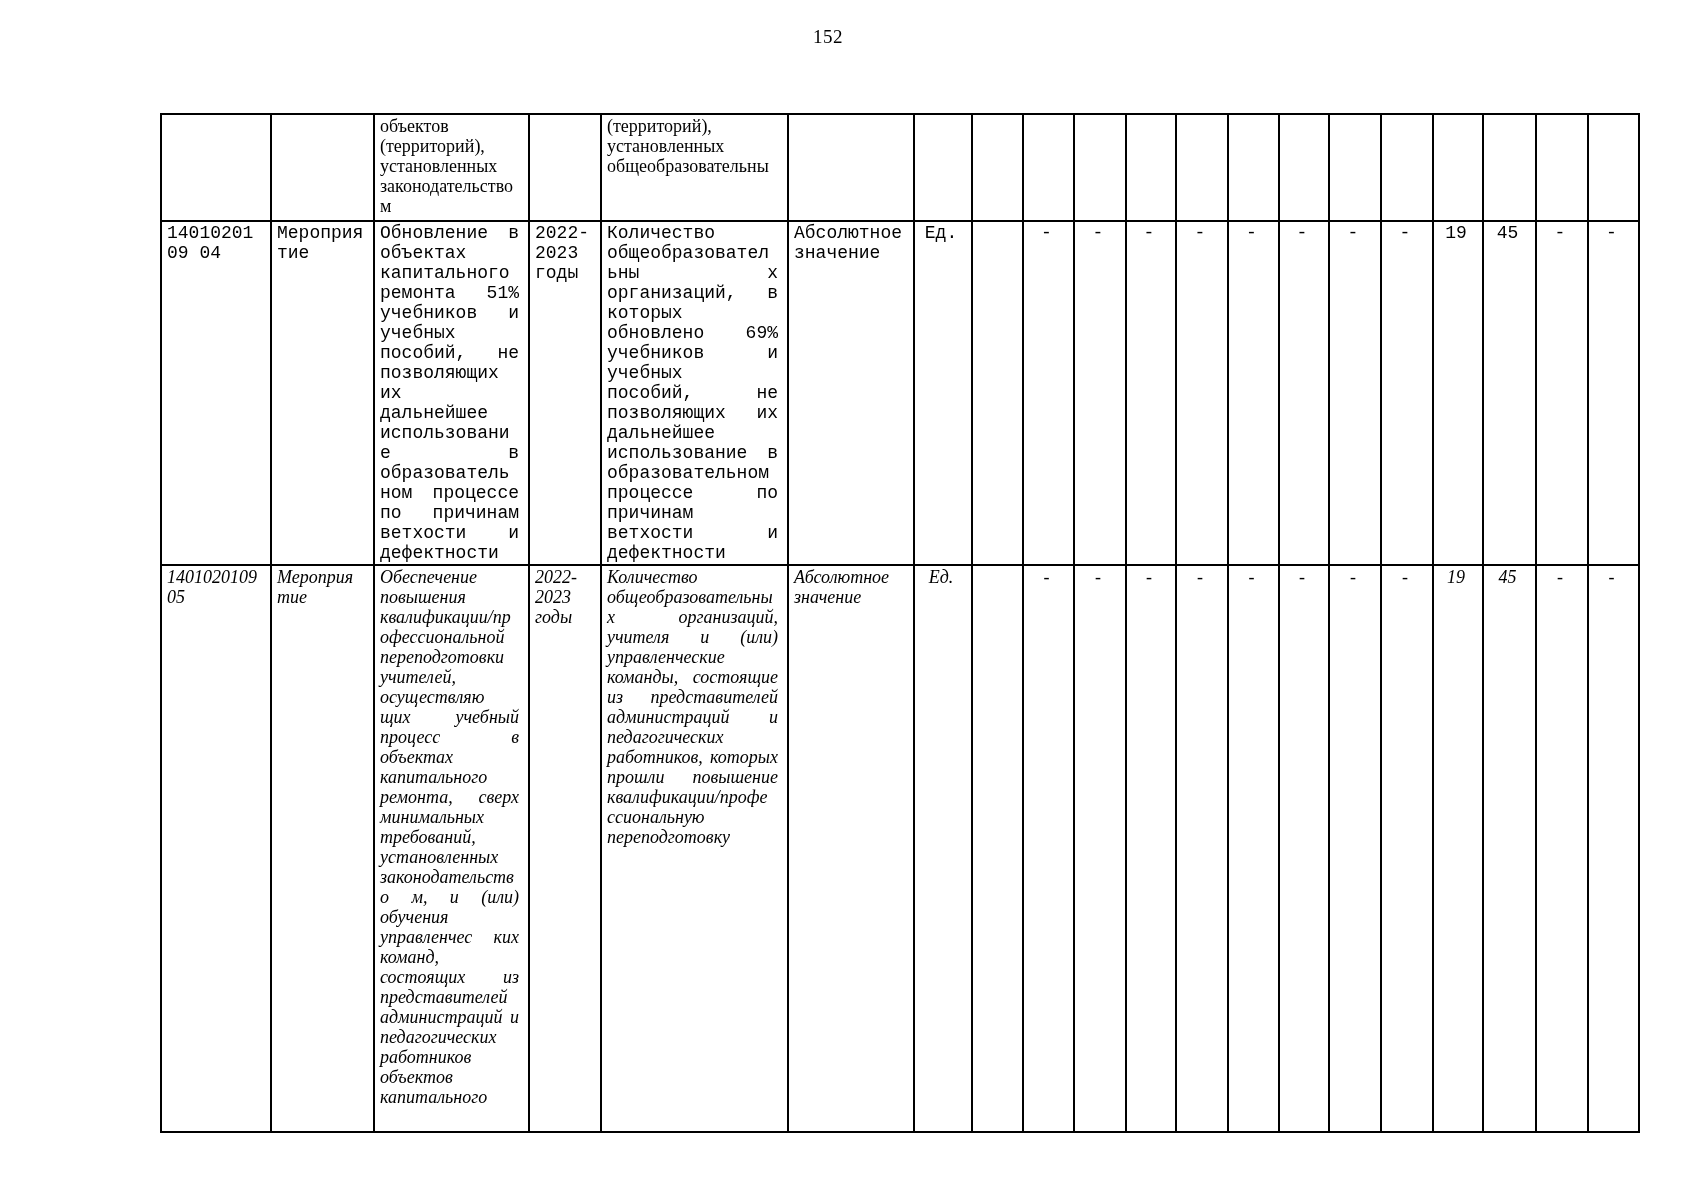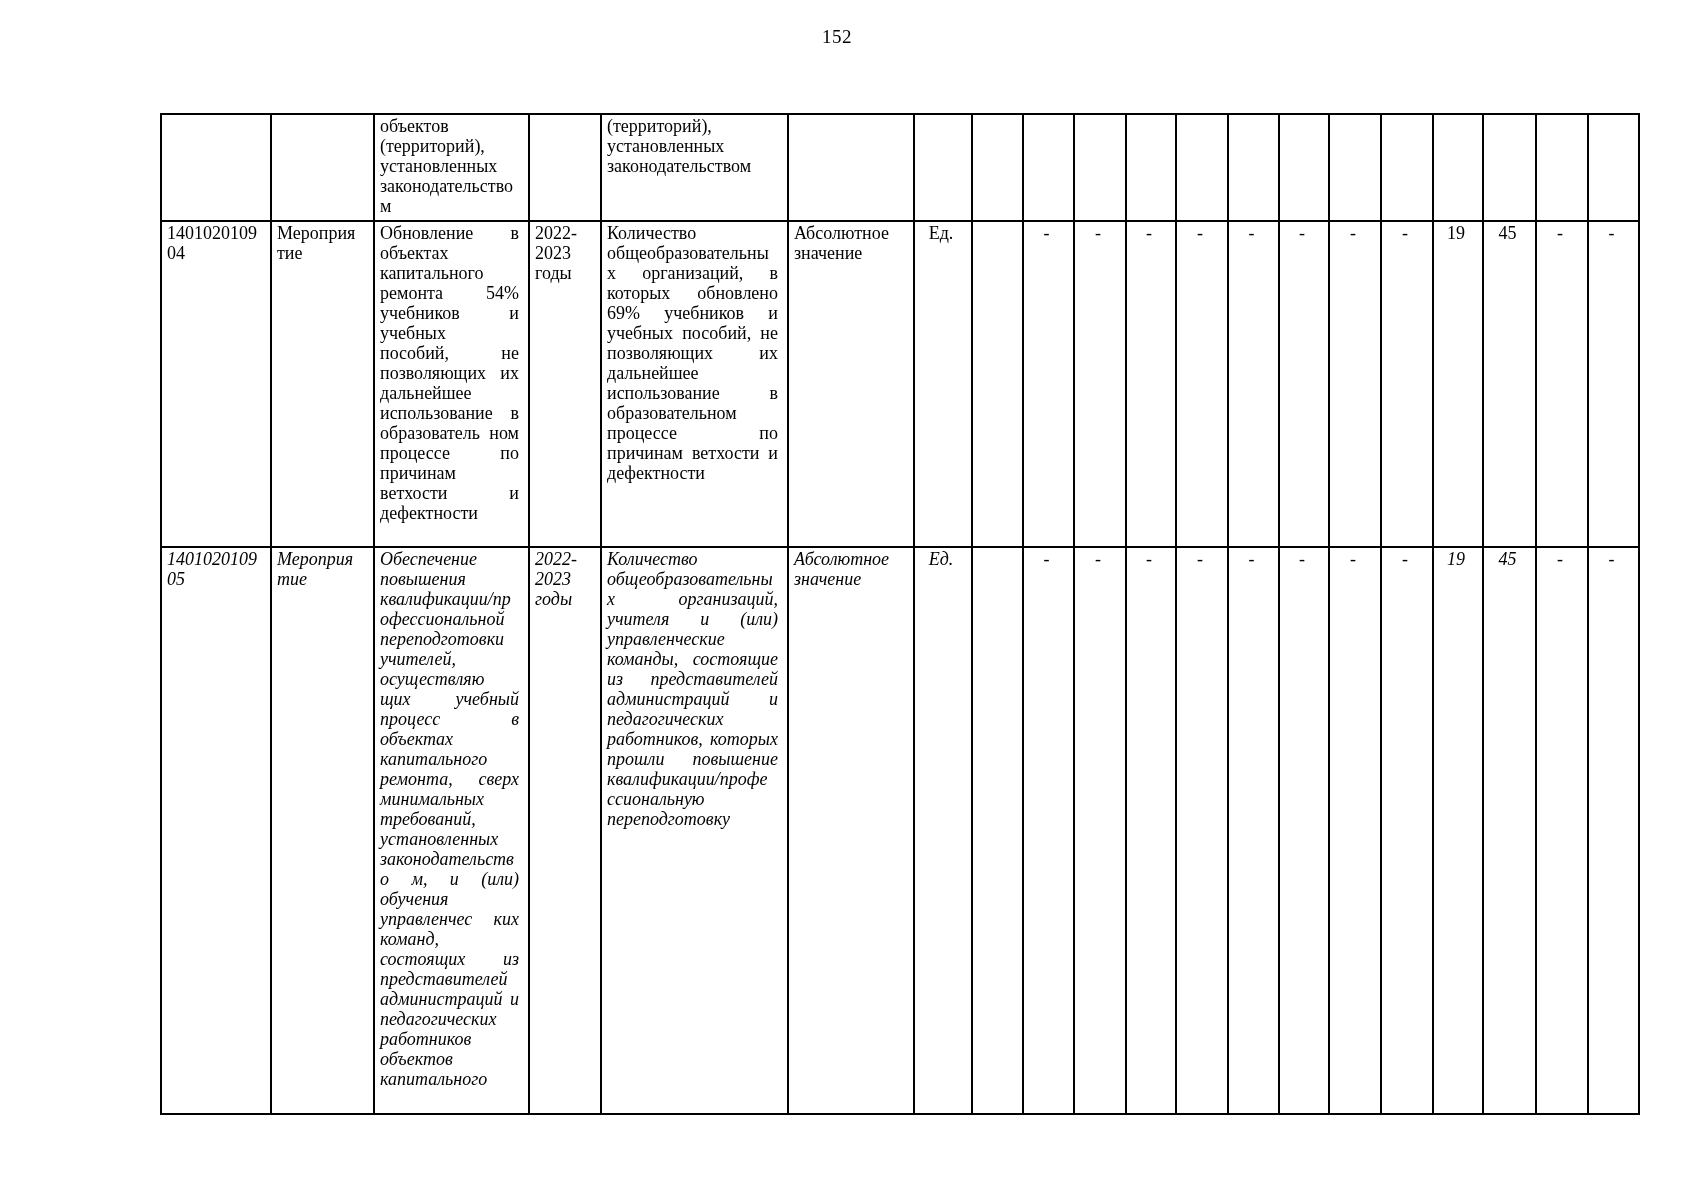--- a/index.html
+++ b/index.html
@@ -11,21 +11,21 @@
     position: relative;
     width: 1697px;
     height: 1200px;
     font-family: "Liberation Serif", "DejaVu Serif", serif;
     color: #000000;
     overflow: hidden;
   }
   .page-number {
     position: absolute;
     top: 26px;
-    left: 11px;
+    left: 2px;
     width: 1652px;
     text-align: center;
     font-size: 19px;
     letter-spacing: 0.5px;
   }
   table.doc-table {
     position: absolute;
     left: 160px;
     top: 113px;
     width: 1478px;
@@ -46,21 +46,21 @@
     vertical-align: middle;
     text-align: center;
     padding-left: 4px;
   }
   td.val {
     vertical-align: middle;
     text-align: center;
     padding: 1px 2px;
   }
   tr.row-a  { height: 107px; }
-  tr.row-b  { height: 326px; }
+  tr.row-b  { height: 326px; font-family: Liberation Mono, monospace; }
   tr.row-c  { height: 567px; font-style: italic; }
 </style>
 </head>
 <body>
 
 <div class="page-number">152</div>
 
 <table class="doc-table">
   <colgroup>
     <col style="width:110px">
@@ -83,41 +83,41 @@
       <col style="width:53px">
       <col style="width:52px">
       <col style="width:51px">
   </colgroup>
   <tbody>
     <tr class="row-a">
       <td></td>
       <td></td>
       <td class="justify">объектов (территорий), установленных законодательство м</td>
       <td></td>
-      <td class="justify">(территорий), установленных законодательством</td>
+      <td class="justify">(территорий), установленных общеобразовательны</td>
       <td></td>
       <td class="unit"></td>
       <td class="val"></td>
       <td class="val"></td>
       <td class="val"></td>
       <td class="val"></td>
       <td class="val"></td>
       <td class="val"></td>
       <td class="val"></td>
       <td class="val"></td>
       <td class="val"></td>
       <td class="val"></td>
       <td class="val"></td>
       <td class="val"></td>
       <td class="val"></td>
     </tr>
     <tr class="row-b">
       <td>1401020109 04</td>
       <td>Мероприя тие</td>
-      <td class="justify">Обновление в объектах капитального ремонта 54% учебников и учебных пособий, не позволяющих их дальнейшее использование в образователь ном процессе по причинам ветхости и дефектности</td>
+      <td class="justify">Обновление в объектах капитального ремонта 51% учебников и учебных пособий, не позволяющих их дальнейшее использование в образователь ном процессе по причинам ветхости и дефектности</td>
       <td>2022-2023 годы</td>
       <td class="justify">Количество общеобразовательны х организаций, в которых обновлено 69% учебников и учебных пособий, не позволяющих их дальнейшее использование в образовательном процессе по причинам ветхости и дефектности</td>
       <td>Абсолютное значение</td>
       <td class="unit">Ед.</td>
       <td class="val"></td>
       <td class="val">-</td>
       <td class="val">-</td>
       <td class="val">-</td>
       <td class="val">-</td>
       <td class="val">-</td>

